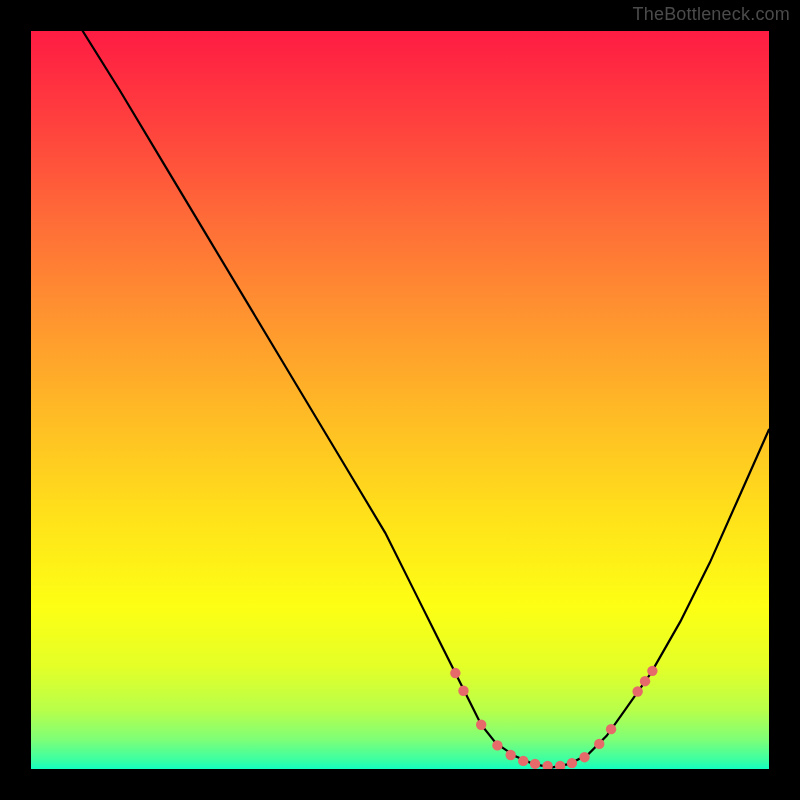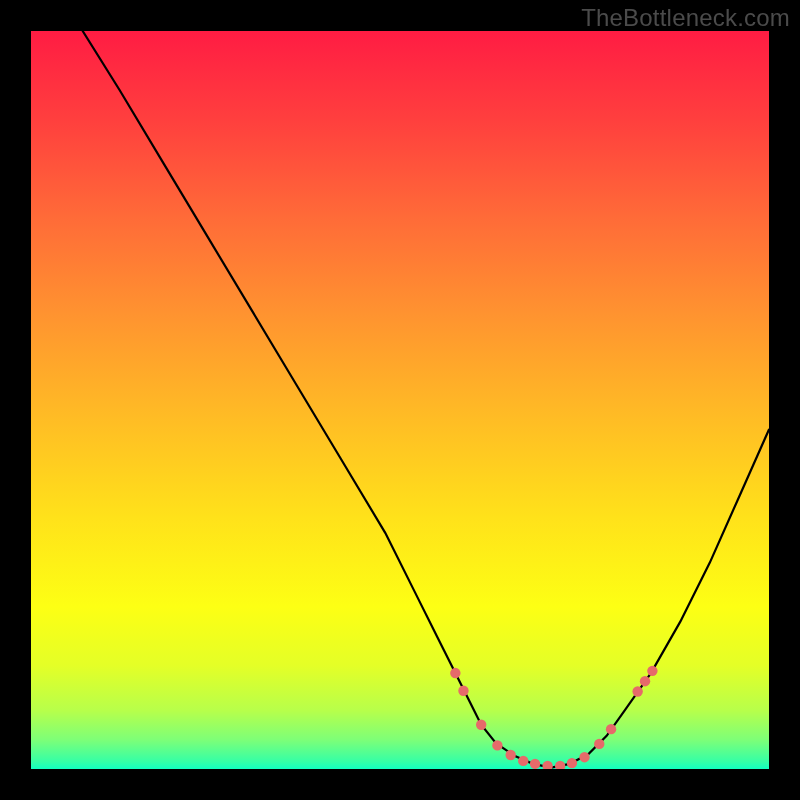--- a/index.html
+++ b/index.html
@@ -39,21 +39,21 @@
     top: 0;
     width: 738px;
     height: 738px;
     pointer-events: none;
   }
   .watermark {
     position: absolute;
     top: 4px;
     right: 10px;
     color: #4b4b4b;
-    font-size: 24px;
+    font-size: 18px;
     font-weight: 500;
     letter-spacing: 0.2px;
     user-select: none;
   }
 </style>
 </head>
 <body>
 
 <div class="watermark">TheBottleneck.com</div>
 

